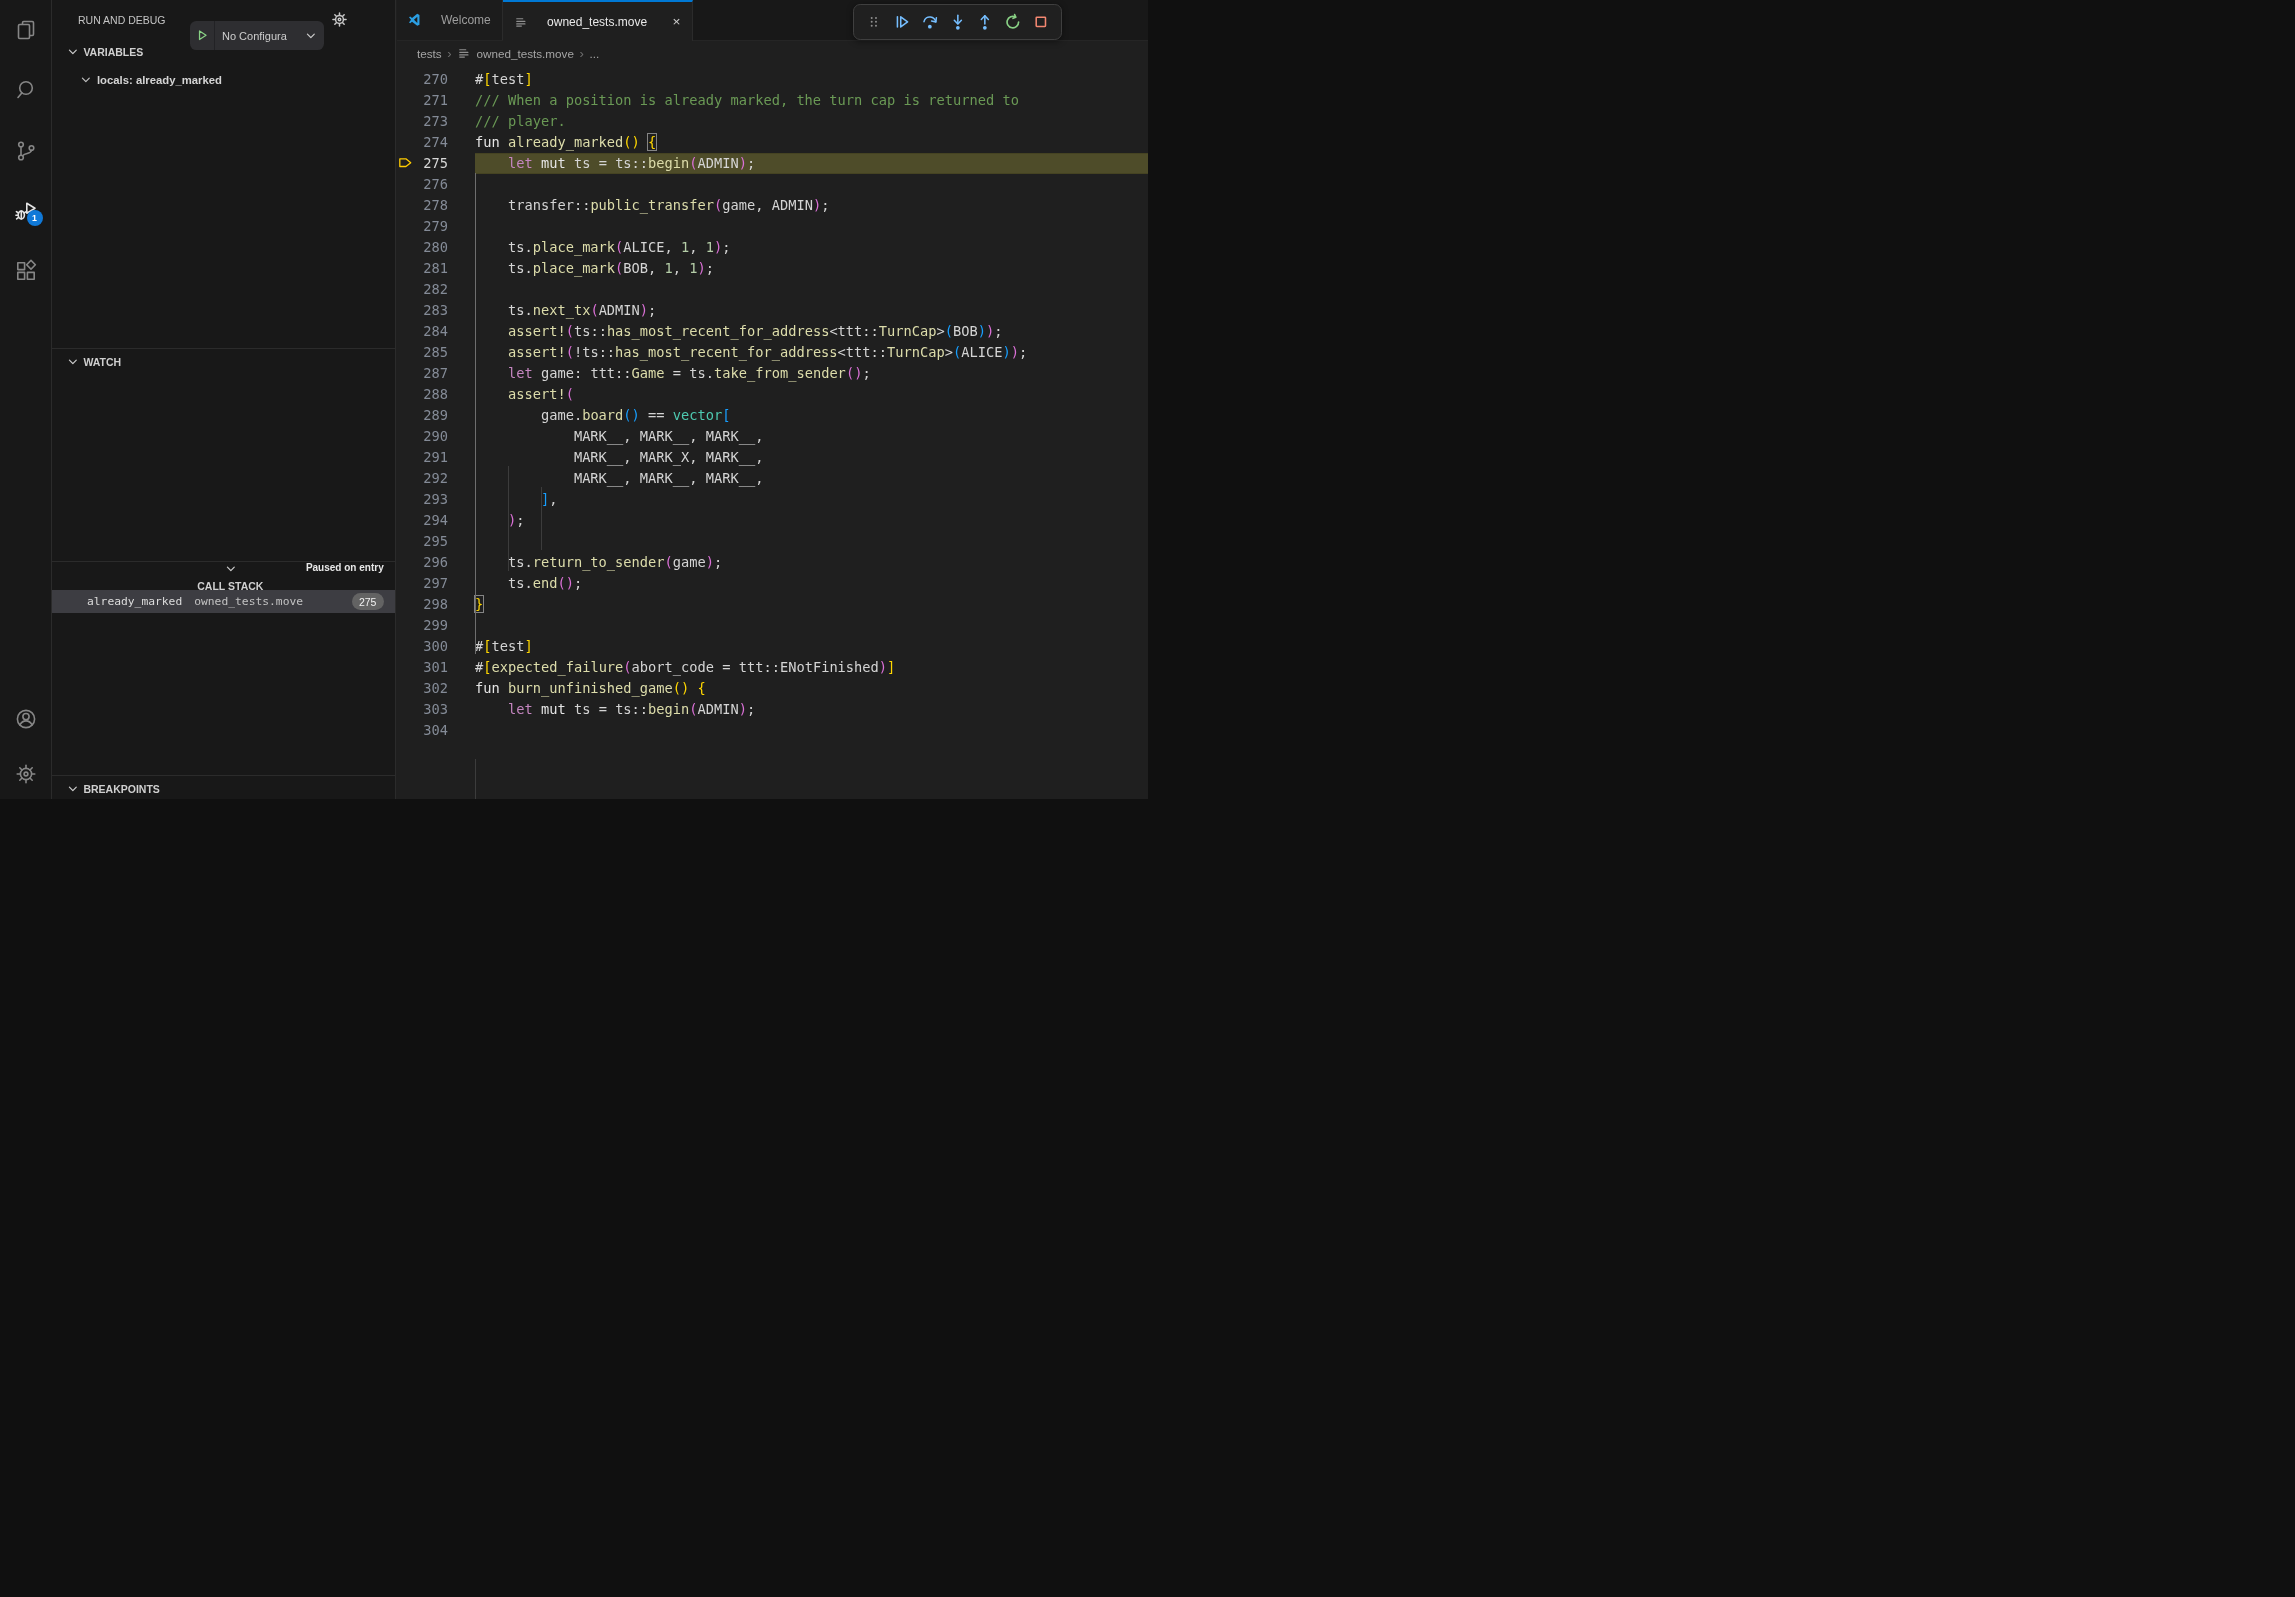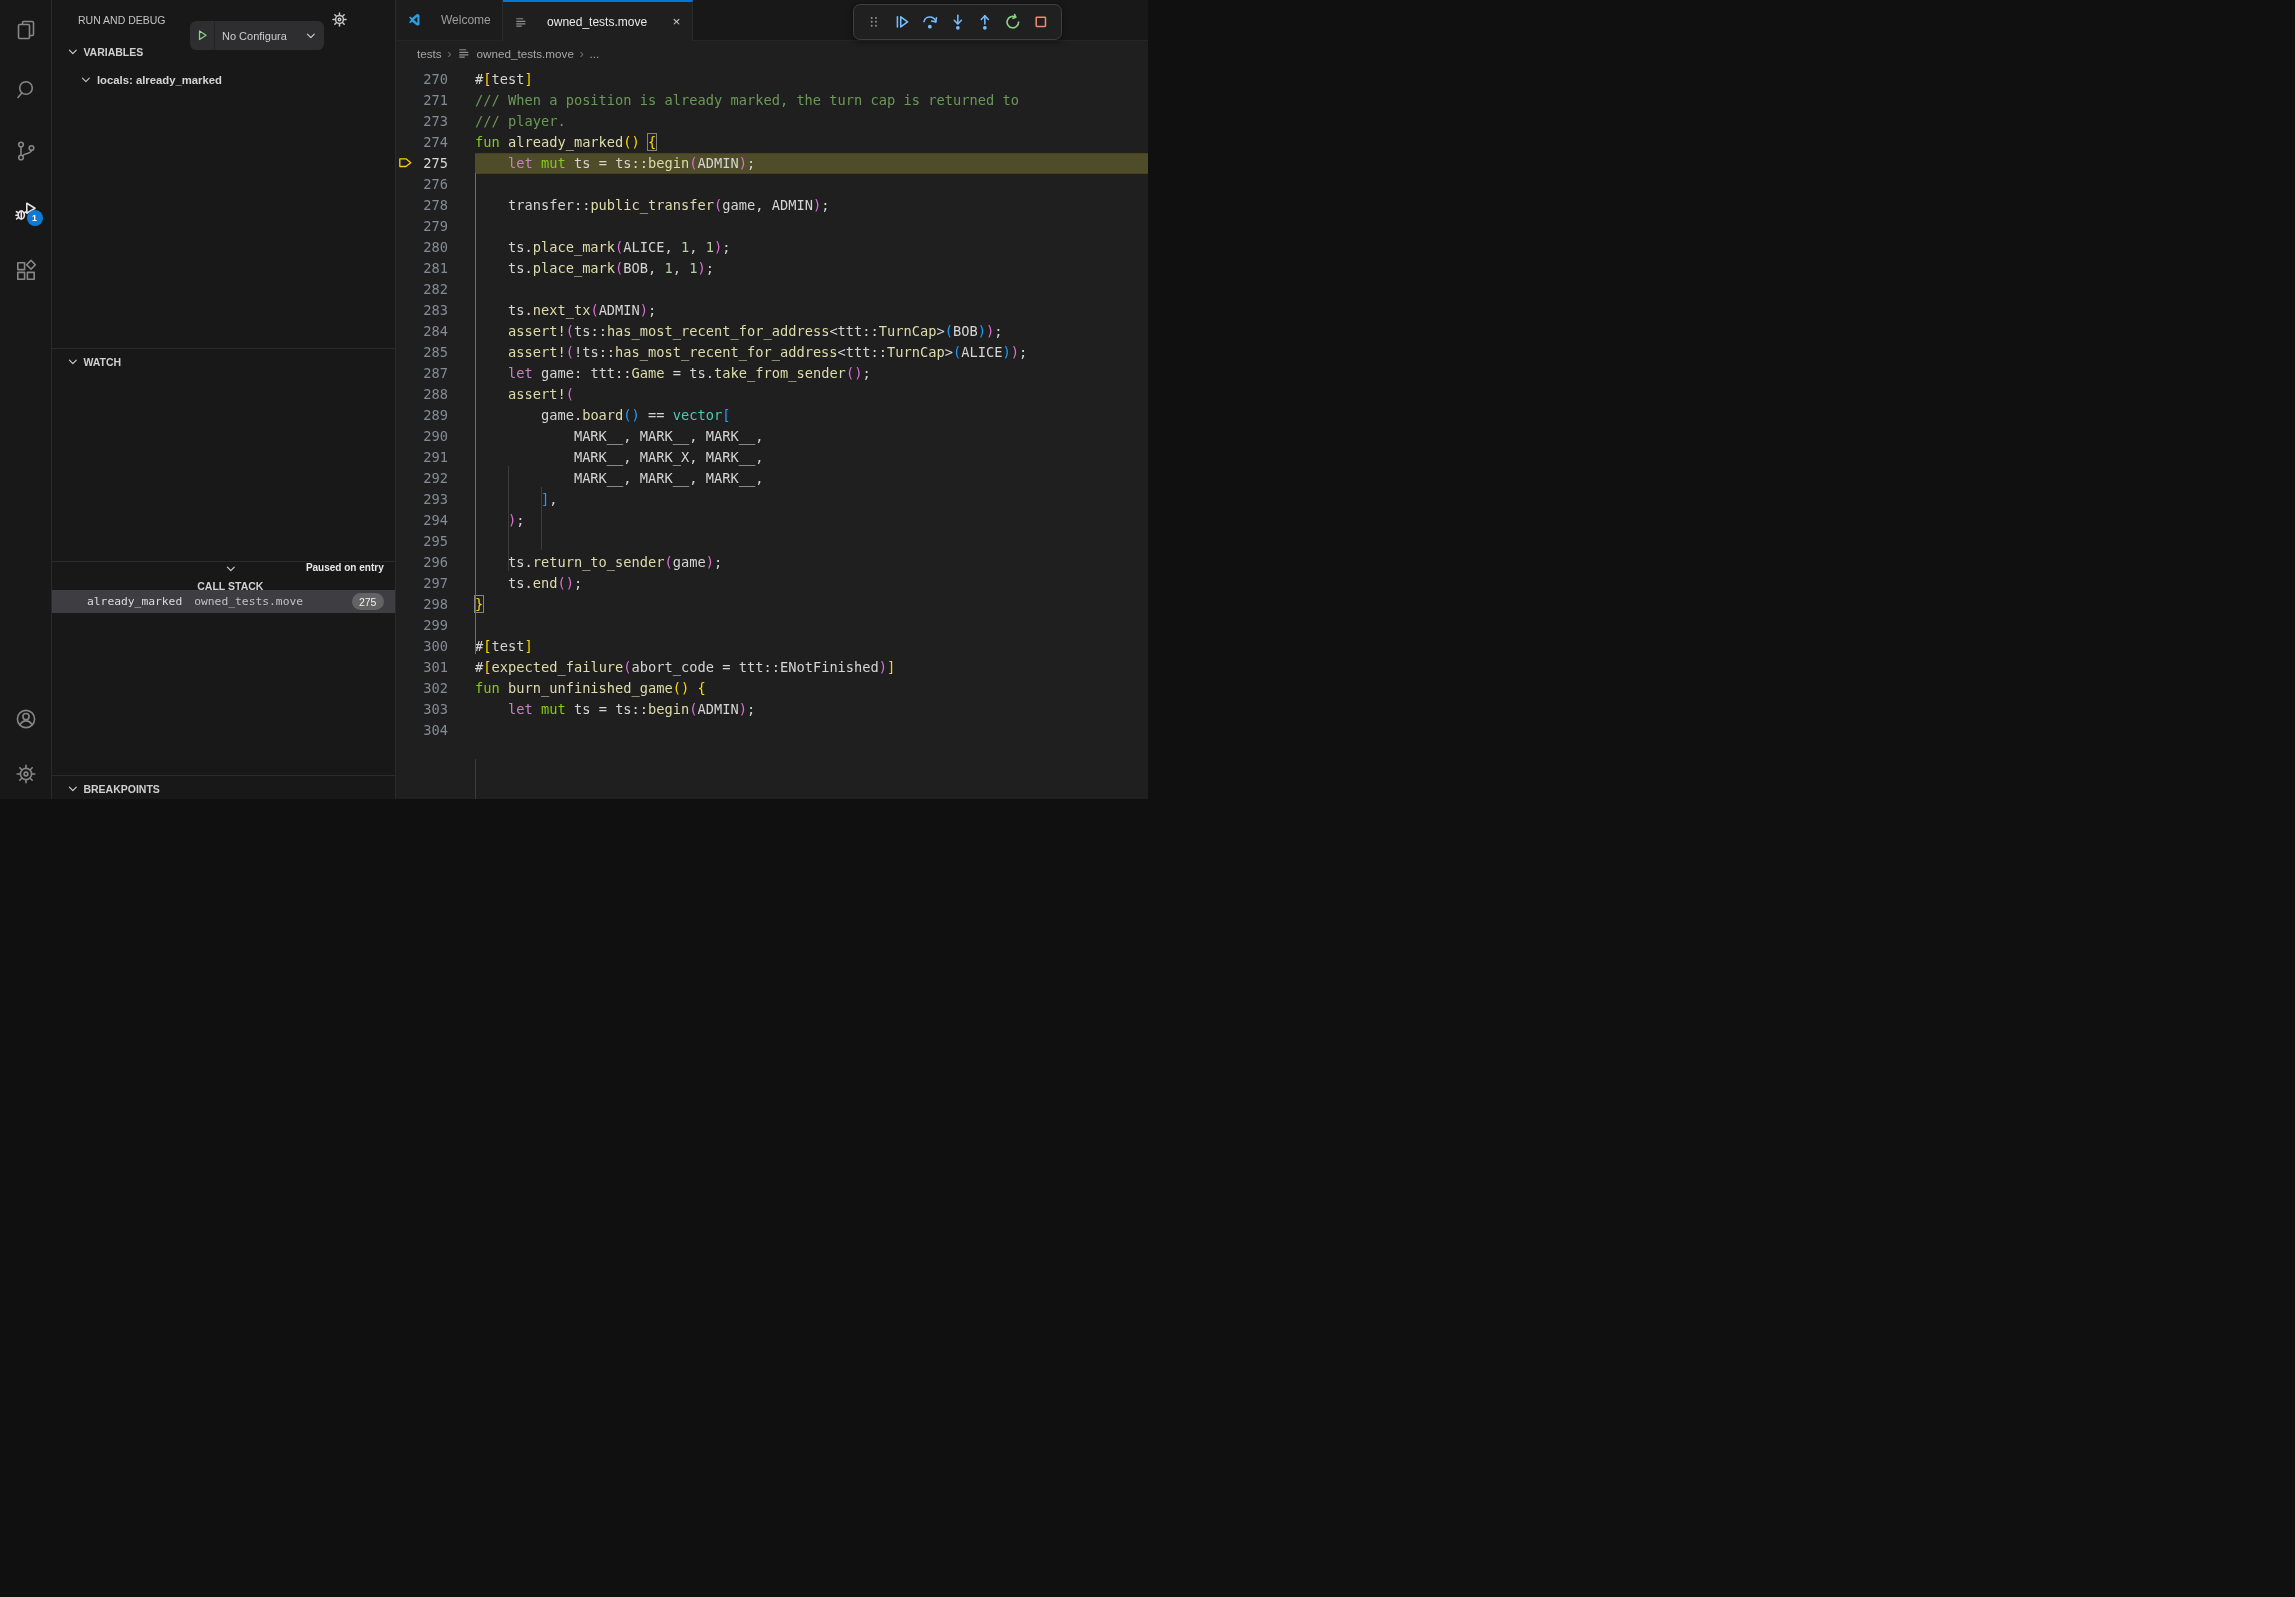--- a/index.html
+++ b/index.html
@@ -61,21 +61,21 @@
   .code{position:absolute;left:0;top:67px;right:0;bottom:0;padding-top:1.6px;overflow:hidden;
         font-family:"DejaVu Sans Mono",monospace;font-size:13.7px;line-height:21px;}
   .cl{position:relative;height:21px;}
   .cl .ln{position:absolute;left:0;top:0;width:51px;text-align:right;color:#848b97;}
   .cl.cur .ln{color:#d8d8d8;}
   .cl .txt{position:absolute;left:78px;top:0;white-space:pre;}
   .cl .hl{position:absolute;left:78px;right:0;top:0;bottom:0;background:#4e4c29;border-top:0.8px solid #454322;border-bottom:0.8px solid #454322;box-sizing:border-box;}
   .cl .dbgarrow{position:absolute;left:2.4px;top:4.8px;display:flex;color:#ffcc00;}
   .guide{position:absolute;width:0.8px;background:#3c3c3c;}
   .guide.active{background:#6e6e6e;}
-  .tok.fg{color:#d4d4d4}.tok.kw{color:#84cc16}.tok.ctl{color:#c586c0}.tok.fn{color:#dcdcaa}
+  .tok.fg{color:#d4d4d4}.tok.kw{color:#e5e5e5}.tok.ctl{color:#c586c0}.tok.fn{color:#dcdcaa}
   .tok.ty{color:#4ec9b0}.tok.num{color:#b5cea8}.tok.com{color:#6a9955}
   .tok.b1{color:#ffd700}.tok.b2{color:#da70d6}.tok.b3{color:#179fff}
   .tok.match{outline:0.8px solid #848484;outline-offset:-0.8px;}
 </style>
 </head>
 <body>
 
 <div class="app">
 
   <nav class="activity-bar" id="activity-bar">

